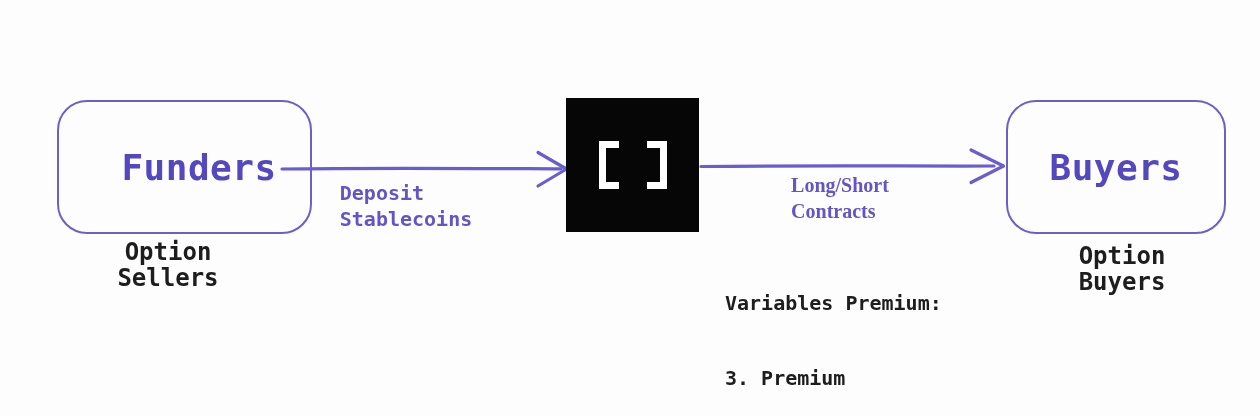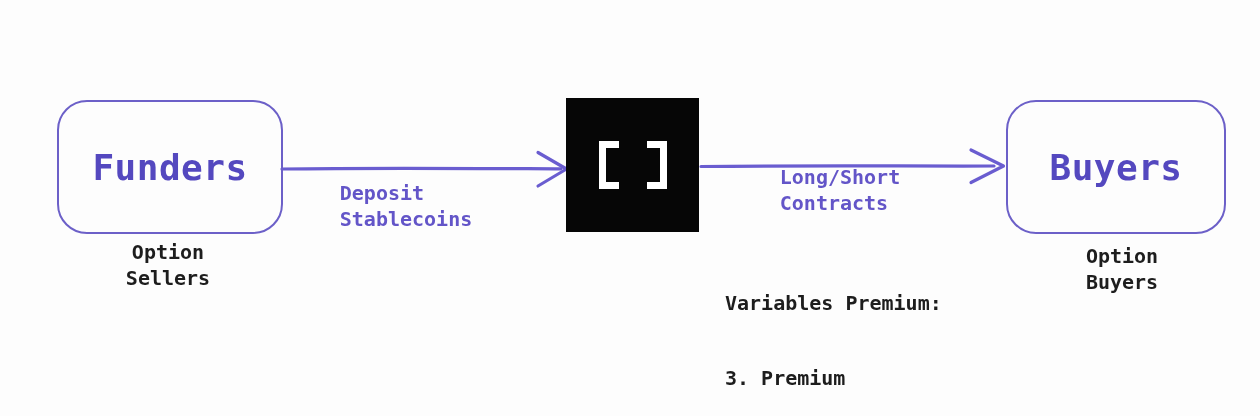--- a/index.html
+++ b/index.html
@@ -18,47 +18,47 @@
     stroke-linecap: round;
     stroke-linejoin: round;
   }
   .node {
     position: absolute;
     display: flex; align-items: center; justify-content: center;
     border: 2.5px solid var(--node-border, #6c60c8);
     border-radius: 30px;
     background: transparent;
   }
-  #funders { left: 57px;  top: 100px; width: 222px; height: 130px; }
+  #funders { left: 57px;  top: 100px; width: 222px; height: 130px; padding-left: 29px; }
   #buyers  { left: 1006px; top: 100px; width: 216px; height: 130px; }
   .node .title {
     font-size: 36px; font-weight: bold;
     color: var(--node-title, #5448bf);
     letter-spacing: 0.5px;
   }
   .caption {
     position: absolute;
-    font-size: 20px; font-weight: bold;
+    font-size: 24px; font-weight: bold;
     color: var(--dark-text, #1d1d1d);
     text-align: center; white-space: pre-line;
     line-height: 26px;
     transform: translateX(-50%);
   }
   #funders-caption { left: 168px;  top: 239px; }
   #buyers-caption  { left: 1122px; top: 243px; }
   .arrow-label {
     position: absolute;
     font-size: 20px; font-weight: bold;
     color: var(--arrow-label, #6355c8);
     text-align: left; white-space: pre-line;
     line-height: 26px;
     transform: translateX(-50%);
   }
   #deposit-label   { left: 406px; top: 180px; }
-  #contracts-label { left: 840px; top: 164px; }
+  #contracts-label { left: 840px; top: 172px; font-family: Liberation Serif, serif; }
   .logo {
     position: absolute;
     left: 566px; top: 98px; width: 133px; height: 134px;
     background: var(--logo-bg, #060606);
     display: flex; align-items: center; justify-content: center;
     gap: 28px;
   }
   .bracket {
     display: block; box-sizing: border-box;
     width: 20px; height: 48px;

